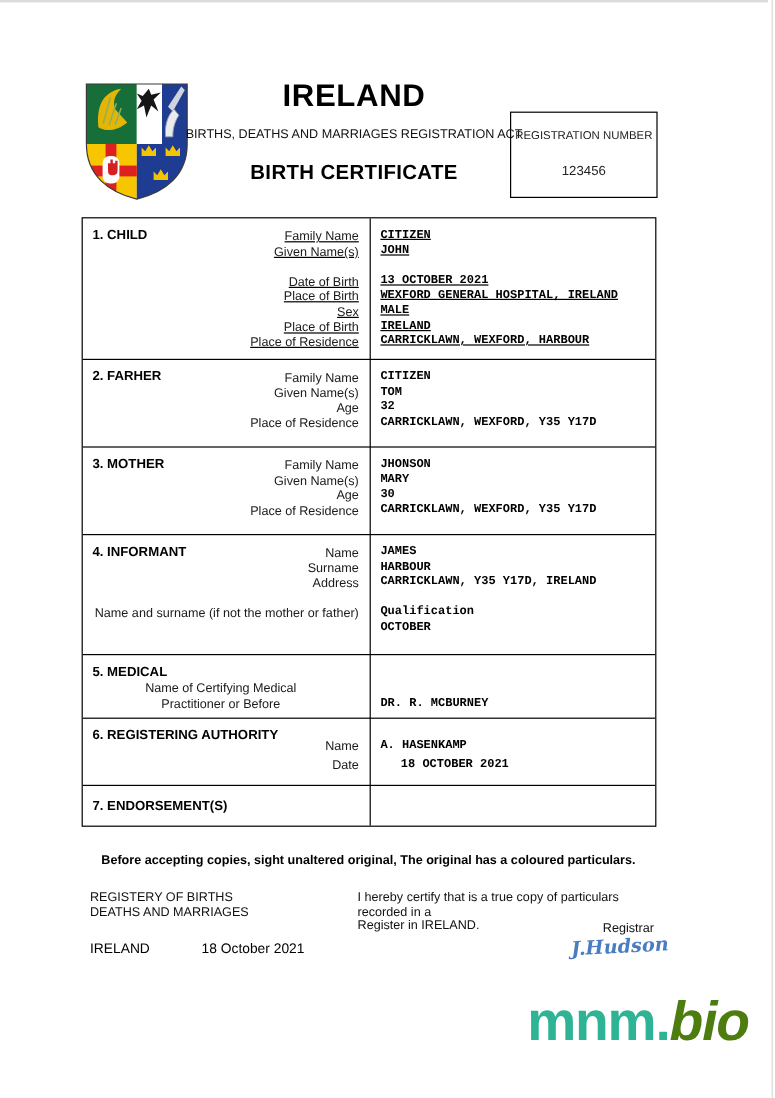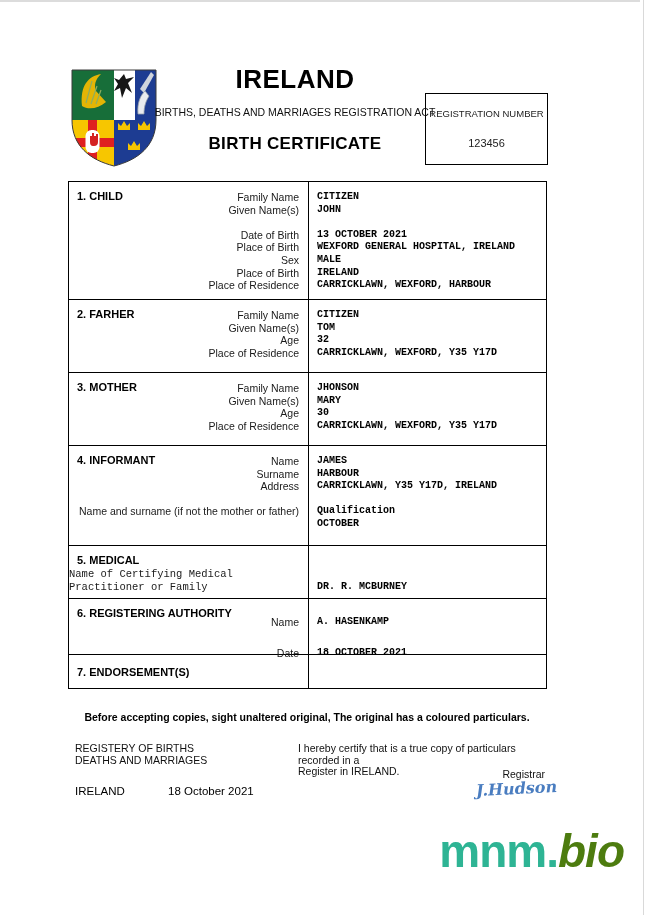--- a/index.html
+++ b/index.html
@@ -16,34 +16,34 @@
   .cert-title{margin-top:16px;font-size:17px;font-weight:bold;letter-spacing:.3px;}
   .reg-box{position:absolute;left:425px;top:93px;width:121px;height:70px;border:1px solid #000;text-align:center;}
   .reg-label{margin-top:14px;font-size:9.5px;color:#222;}
   .reg-value{margin-top:18px;font-size:11px;color:#222;}
 
   
   .cert-table{position:absolute;left:68px;top:181px;width:477px;border:1px solid #000;}
   .col-divider{position:absolute;left:239px;top:0;bottom:0;width:1px;background:#000;z-index:2;}
   .section{position:relative;border-bottom:1px solid #000;box-sizing:content-box;}
   .section:last-child{border-bottom:none;}
-  .sec-child{height:117px;} .sec-father{height:72px;} .sec-mother{height:72px;}
+  .sec-child{height:117px;text-decoration:underline;} .sec-father{height:72px;} .sec-mother{height:72px;}
   .sec-informant{height:99px;} .sec-medical{height:52px;} .sec-authority{height:55px;}
   .sec-endorsement{height:33px;}
   .sec-title{position:absolute;left:8px;top:8px;font-size:11px;font-weight:bold;white-space:nowrap;}
   .rows{padding-top:9px;}
   .row{display:flex;min-height:12.6px;line-height:12.6px;}
   .lbl{width:230px;text-align:right;padding-right:9px;font-size:10.5px;color:#1a1a1a;white-space:nowrap;flex:none;}
   .val{padding-left:9px;font-family:"Liberation Mono","DejaVu Sans Mono",monospace;
        font-weight:bold;font-size:10px;white-space:nowrap;color:#000;}
   .rows-medical{display:flex;padding-top:22px;}
-  .lbl2{width:230px;padding-right:9px;text-align:left;font-size:10.5px;line-height:12.6px;color:#1a1a1a;flex:none;font-family:Liberation Mono, monospace;}
+  .lbl2{width:230px;padding-right:9px;text-align:center;font-size:10.5px;line-height:12.6px;color:#1a1a1a;flex:none;}
   .rows-medical .val{align-self:flex-end;line-height:12.6px;}
   .rows-auth{padding-top:17px;}
-  .rows-auth .row + .row{margin-top:18px;}
+  .rows-auth .row + .row{margin-top:3px;gap:17px;}
 
   
   .notice{position:absolute;left:0;top:711px;width:614px;text-align:center;font-size:10.5px;font-weight:bold;}
   .registry{position:absolute;left:75px;top:743px;font-size:10.5px;line-height:11.5px;color:#111;}
   .certify{position:absolute;left:298px;top:743px;width:252px;font-size:10.5px;line-height:11.5px;color:#111;}
   .registrar{position:absolute;left:398px;top:768px;width:147px;text-align:right;font-size:10.5px;color:#111;}
   .signature{position:absolute;left:476px;top:779px;font-family:"DejaVu Serif",serif;
              font-style:italic;font-weight:bold;font-size:16px;color:#4a7dc0;transform:rotate(-3deg);}
   .footer-country{position:absolute;left:75px;top:785px;font-size:11.5px;}
   .footer-date{position:absolute;left:168px;top:785px;font-size:11.5px;}
@@ -221,21 +221,21 @@
             <div class="val">OCTOBER</div>
           </div>
       </div>
     </div>
 
     <div class="section sec-medical">
       <div class="sec-title">5. MEDICAL</div>
       <div class="rows-medical">
         <div class="lbl2">
           <div>Name of Certifying Medical</div>
-          <div>Practitioner or Family</div>
+          <div>Practitioner or Before</div>
         </div>
         <div class="val">DR. R. MCBURNEY</div>
       </div>
     </div>
 
     <div class="section sec-authority">
       <div class="sec-title">6. REGISTERING AUTHORITY</div>
       <div class="rows rows-auth">
         <div class="row">
             <div class="lbl">Name</div>

